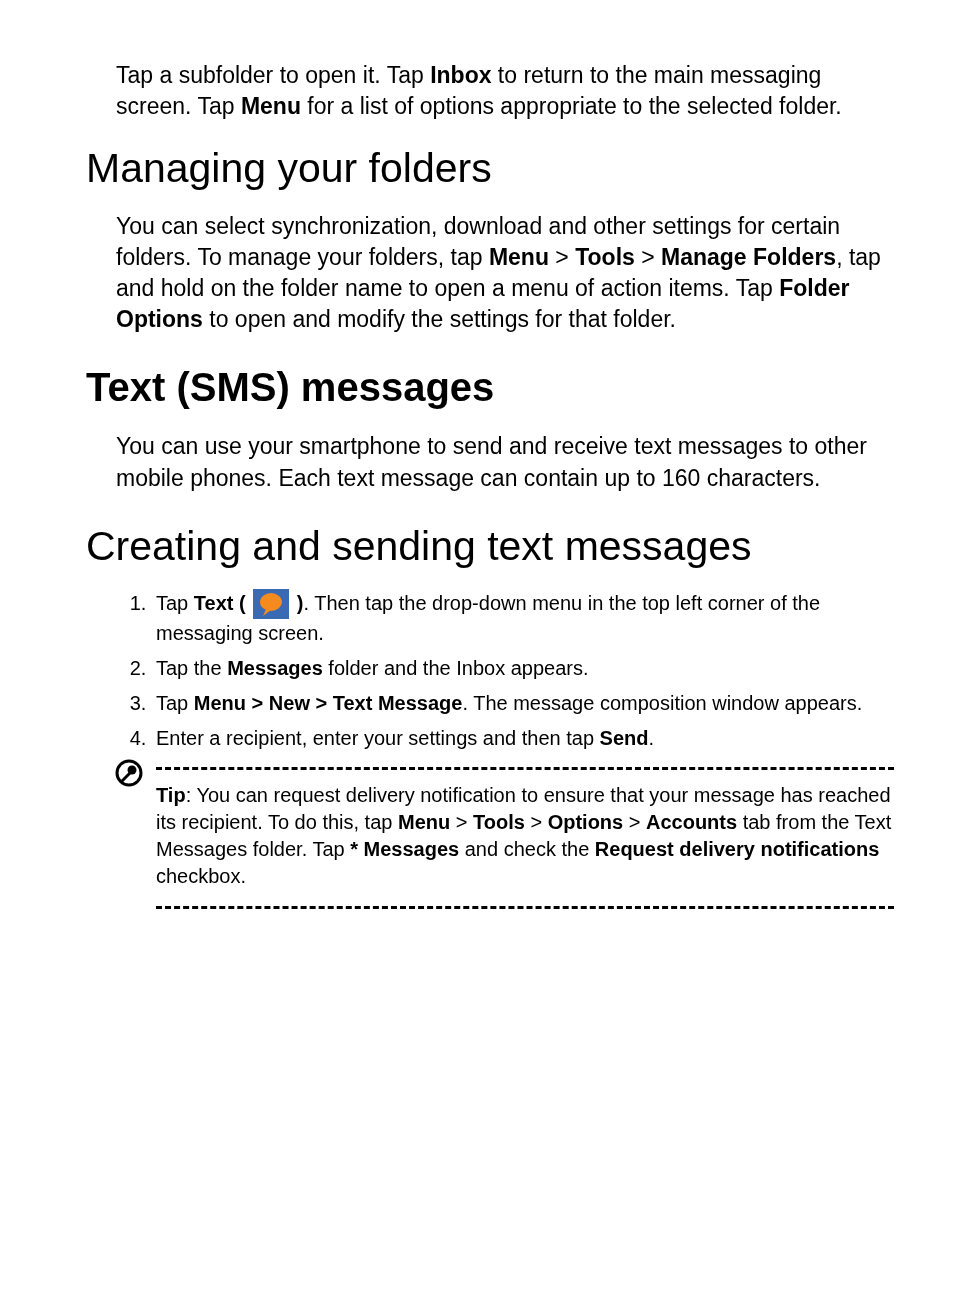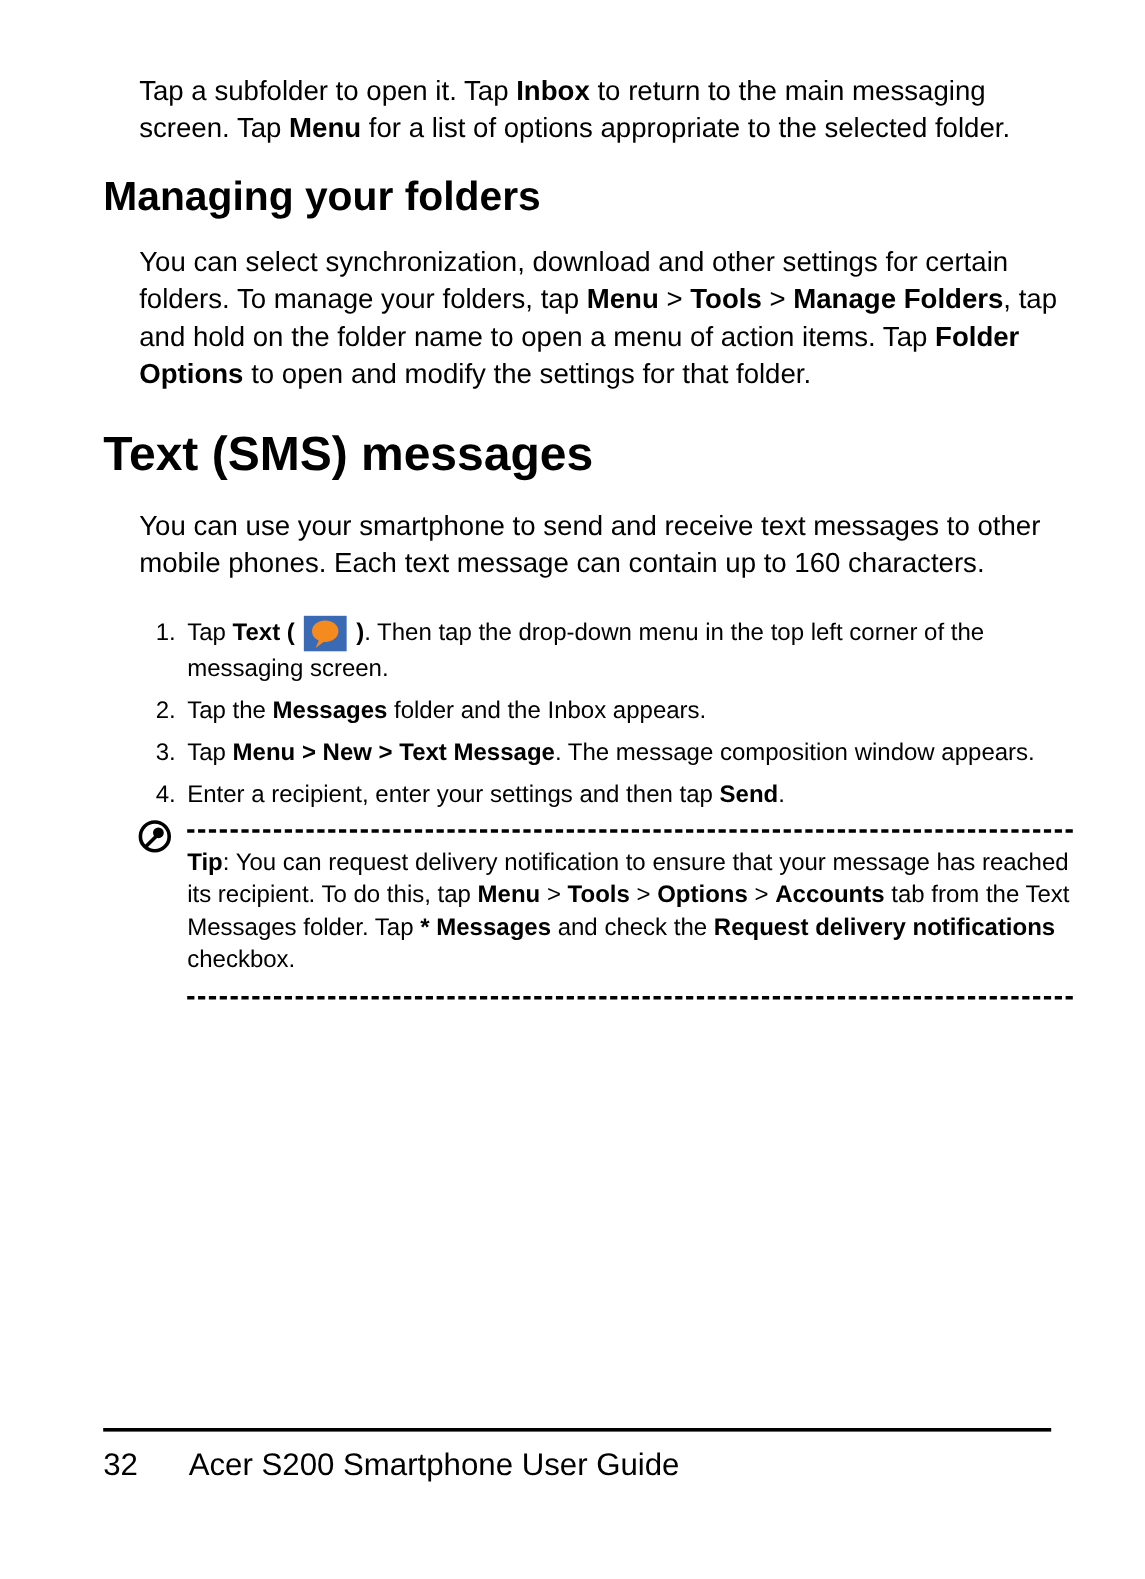--- a/index.html
+++ b/index.html
@@ -1,18 +1,18 @@
 <!DOCTYPE html>
 <html><head>
 <meta charset="utf-8">
 <style>
   html,body{margin:0;padding:0;background:#fff;color:#000;font-family:"Segoe UI",Tahoma,Verdana,sans-serif}
   .page{width:954px;min-height:1316px;position:relative;box-sizing:border-box;padding:60px 60px 0 86px}
   .intro{font-size:23px;line-height:1.35;margin:0 0 22px 30px}
-  h2{font-size:34px;font-weight:700;margin:0 0 18px 0;line-height:1.2}
+  h2{font-size:41px;font-weight:400;margin:0 0 18px 0;line-height:1.2}
   h1{font-size:40px;font-weight:700;margin:0 0 20px 0;line-height:1.2}
   .body-text{font-size:23px;line-height:1.35;margin:0 0 28px 30px}
   ol.steps{font-size:20px;line-height:1.45;margin:0 0 14px 30px;padding-left:36px}
   ol.steps li{margin-bottom:6px;padding-left:4px}
   b{font-weight:700}
   .text-icon{width:36px;height:30px;display:inline-block;vertical-align:middle;margin:0 2px}
   .tip-block{position:relative;margin:10px 0 0 30px}
   .tip-icon{position:absolute;left:-2px;top:-9px}
   .dashed-top,.dashed-bottom{position:relative;height:0;border-top:3px dashed #000;margin-left:40px}
   .dashed-top{margin-bottom:12px}
@@ -36,20 +36,21 @@
   <h2>Managing your folders</h2>
 
   <p class="body-text">
     <span>You can select synchronization, download and other settings for certain folders. To manage your folders, tap </span><b>Menu</b><span> &gt; </span><b>Tools</b><span> &gt; </span><b>Manage Folders</b><span>, tap and hold on the folder name to open a menu of action items. Tap </span><b>Folder Options</b><span> to open and modify the settings for that folder.</span>
   </p>
 
   <h1>Text (SMS) messages</h1>
 
   <p class="body-text">You can use your smartphone to send and receive text messages to other mobile phones. Each text message can contain up to 160 characters.</p>
 
+  <h2>Creating and sending text messages</h2>
 
   <ol class="steps">
     <li>
       <span>Tap </span><b>Text ( </b><span class="text-icon">
         <svg viewBox="0 0 36 30" width="36" height="30">
           <rect x="0" y="0" width="36" height="30" fill="#3a6ab3"></rect>
           <ellipse cx="18" cy="13" rx="11" ry="9" fill="#f58a1f"></ellipse>
           <path d="M13 20 L10 27 L18 21 Z" fill="#f58a1f"></path>
         </svg>
       </span><b> )</b><span>. Then tap the drop-down menu in the top left corner of the messaging screen.</span>
@@ -73,21 +74,14 @@
         <line x1="16" y1="15" x2="8" y2="23" stroke="#000" stroke-width="3" stroke-linecap="round"></line>
       </svg>
     </span>
     <div class="dashed-top"></div>
     <p class="tip-text">
       <b>Tip</b><span>: You can request delivery notification to ensure that your message has reached its recipient. To do this, tap </span><b>Menu</b><span> &gt; </span><b>Tools</b><span> &gt; </span><b>Options</b><span> &gt; </span><b>Accounts</b><span> tab from the Text Messages folder. Tap </span><b>* Messages</b><span> and check the </span><b>Request delivery notifications</b><span> checkbox.</span>
     </p>
     <div class="dashed-bottom"></div>
   </div>
 
-  <div class="footer">
-    <hr class="footer-line">
-    <div class="footer-row">
-      <span class="page-num">32</span>
-      <span class="guide-title">Acer S200 Smartphone User Guide</span>
-    </div>
-  </div>
 
 </div>
 
 </body></html>

